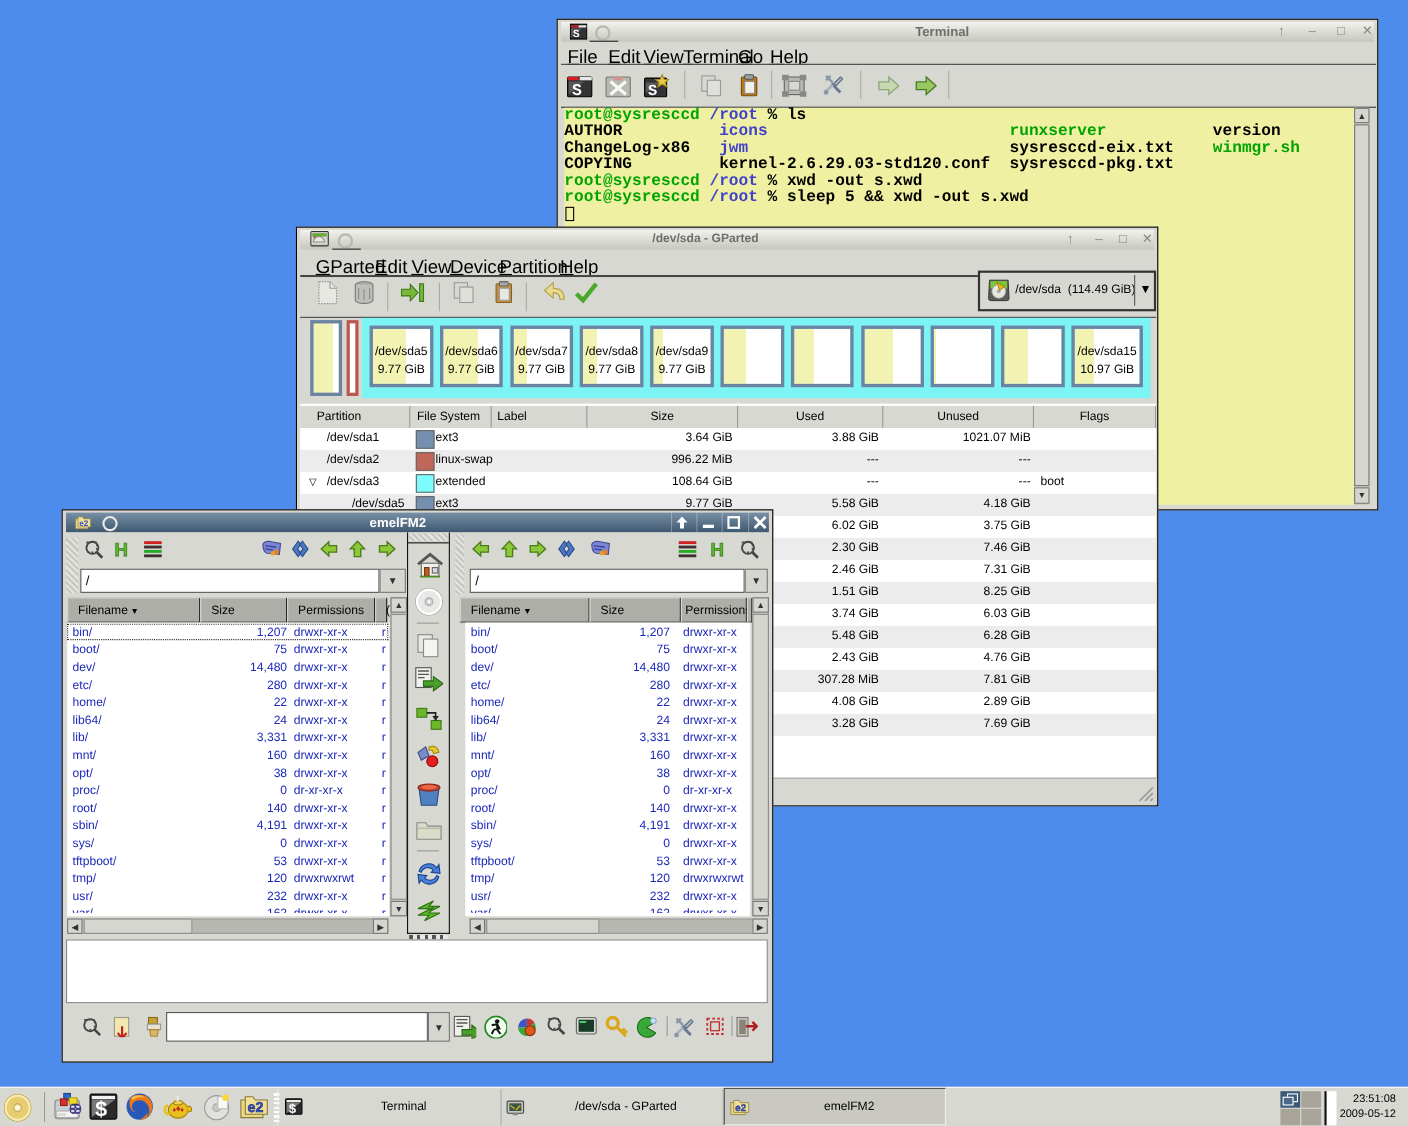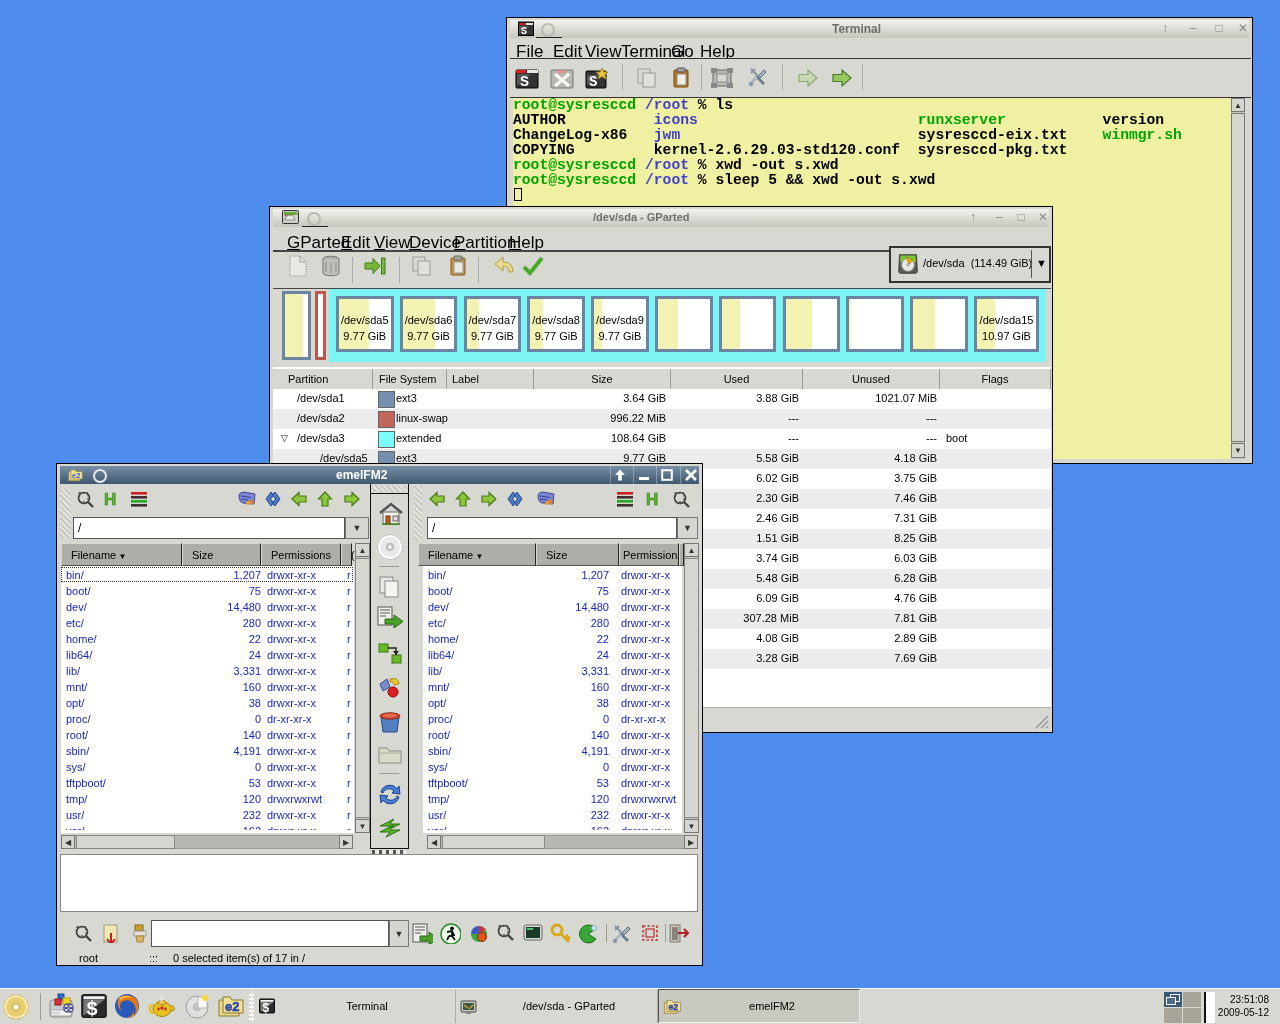--- a/index.html
+++ b/index.html
@@ -310,21 +310,21 @@
         <div class="gptxt" style="left:123px;">ext3</div>
         <div class="gptxt r" style="left:250px;width:143px;">9.77 GiB</div>
         <div class="gptxt r" style="left:390px;width:136px;">5.48 GiB</div>
         <div class="gptxt r" style="left:525px;width:139px;">6.28 GiB</div>
       </div>
       <div class="gprow" style="top:200px;background:#ffffff;left:0;right:0;">
         <div class="gptxt" style="left:47px;">/dev/sda12</div>
         <div class="abs" style="left:105px;top:2px;width:15px;height:15px;background:#7590AE;border:1px solid #666;"></div>
         <div class="gptxt" style="left:123px;">ext3</div>
         <div class="gptxt r" style="left:250px;width:143px;">9.77 GiB</div>
-        <div class="gptxt r" style="left:390px;width:136px;">6.09 GiB</div>
+        <div class="gptxt r" style="left:390px;width:136px;">2.43 GiB</div>
         <div class="gptxt r" style="left:525px;width:139px;">4.76 GiB</div>
       </div>
       <div class="gprow" style="top:220px;background:#ececec;left:0;right:0;">
         <div class="gptxt" style="left:47px;">/dev/sda13</div>
         <div class="abs" style="left:105px;top:2px;width:15px;height:15px;background:#7590AE;border:1px solid #666;"></div>
         <div class="gptxt" style="left:123px;">ext3</div>
         <div class="gptxt r" style="left:250px;width:143px;">9.77 GiB</div>
         <div class="gptxt r" style="left:390px;width:136px;">307.28 MiB</div>
         <div class="gptxt r" style="left:525px;width:139px;">7.81 GiB</div>
       </div>
@@ -799,25 +799,20 @@
         <rect x="3" y="3" width="14" height="14" fill="none" stroke="#c03030" stroke-width="1.6" stroke-dasharray="2.5 2"></rect>
         <rect x="6" y="6" width="8" height="8" fill="none" stroke="#c03030" stroke-width="1.2"></rect>
       </svg>
       <svg class="abs" style="left:608px;top:439px" width="21" height="21" viewBox="0 0 21 21">
         <rect x="2" y="2" width="10" height="17" fill="#c8c4b8" stroke="#777"></rect>
         <rect x="4" y="4" width="6" height="13" fill="#8a8478"></rect>
         <path d="M10 10 L20 10 M16 6 L20 10 L16 14" stroke="#b02020" stroke-width="2.2" fill="none"></path>
       </svg>
       <div class="abs" style="left:546px;top:440px;width:1px;height:18px;background:#999;"></div>
       <div class="abs" style="left:605px;top:440px;width:1px;height:18px;background:#999;"></div>
-      <div class="abs" style="left:0;top:468px;width:641px;height:12px;font-size:11px;color:#000;">
-        <span class="abs" style="left:19px;top:0;">root</span>
-        <span class="abs" style="left:89px;top:0;">:::</span>
-        <span class="abs" style="left:113px;top:0;">0 selected item(s) of 17 in /</span>
-      </div>
     </div>
 </div>
 
 <div class="abs" id="taskbar" style="left:0;top:988px;width:1280px;height:36px;background:#d8d8d2;border-top:1px solid #f8f8f4;">
     <svg class="abs" style="left:3px;top:5px" width="26" height="26" viewBox="0 0 26 26">
       <circle cx="13" cy="13" r="12" fill="#e8cc70" stroke="#b09030"></circle>
       <circle cx="13" cy="13" r="11" fill="none" stroke="#f8ecb0" stroke-width="2"></circle>
       <circle cx="13" cy="13" r="3.5" fill="#f4e8c0" stroke="#c0a850"></circle>
       <circle cx="13" cy="13" r="1.8" fill="#fff8e0"></circle>
     </svg>

